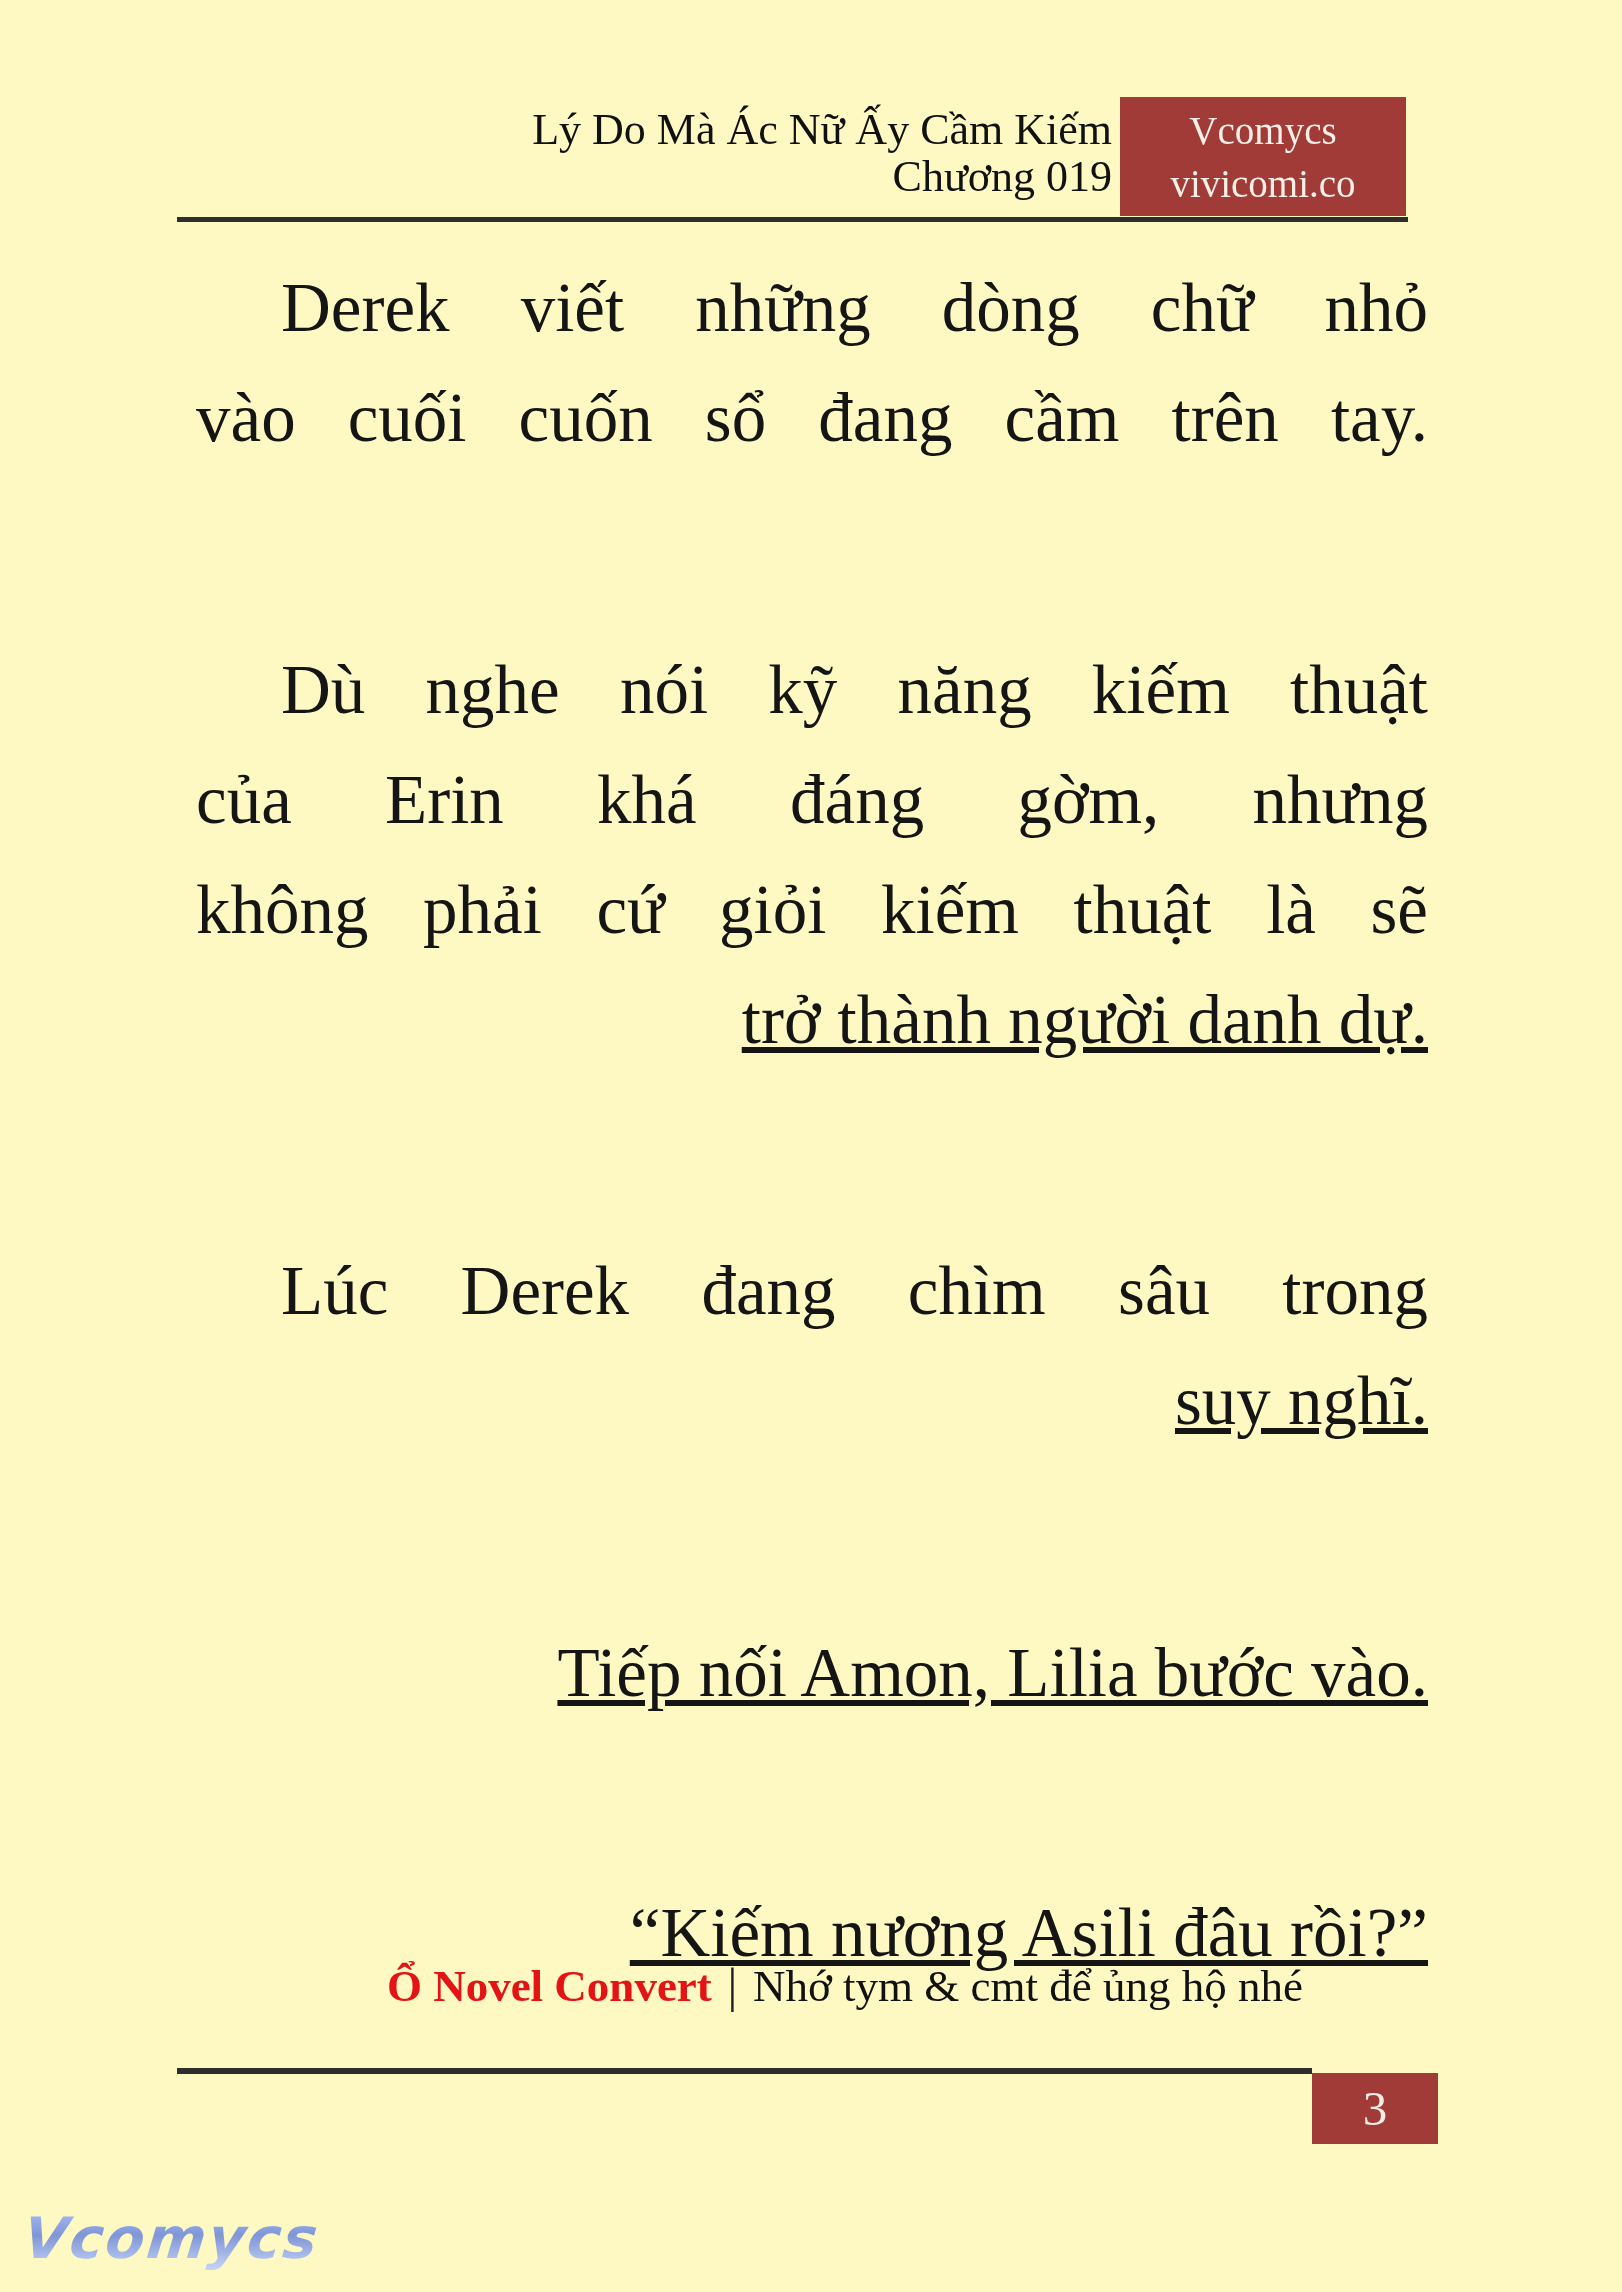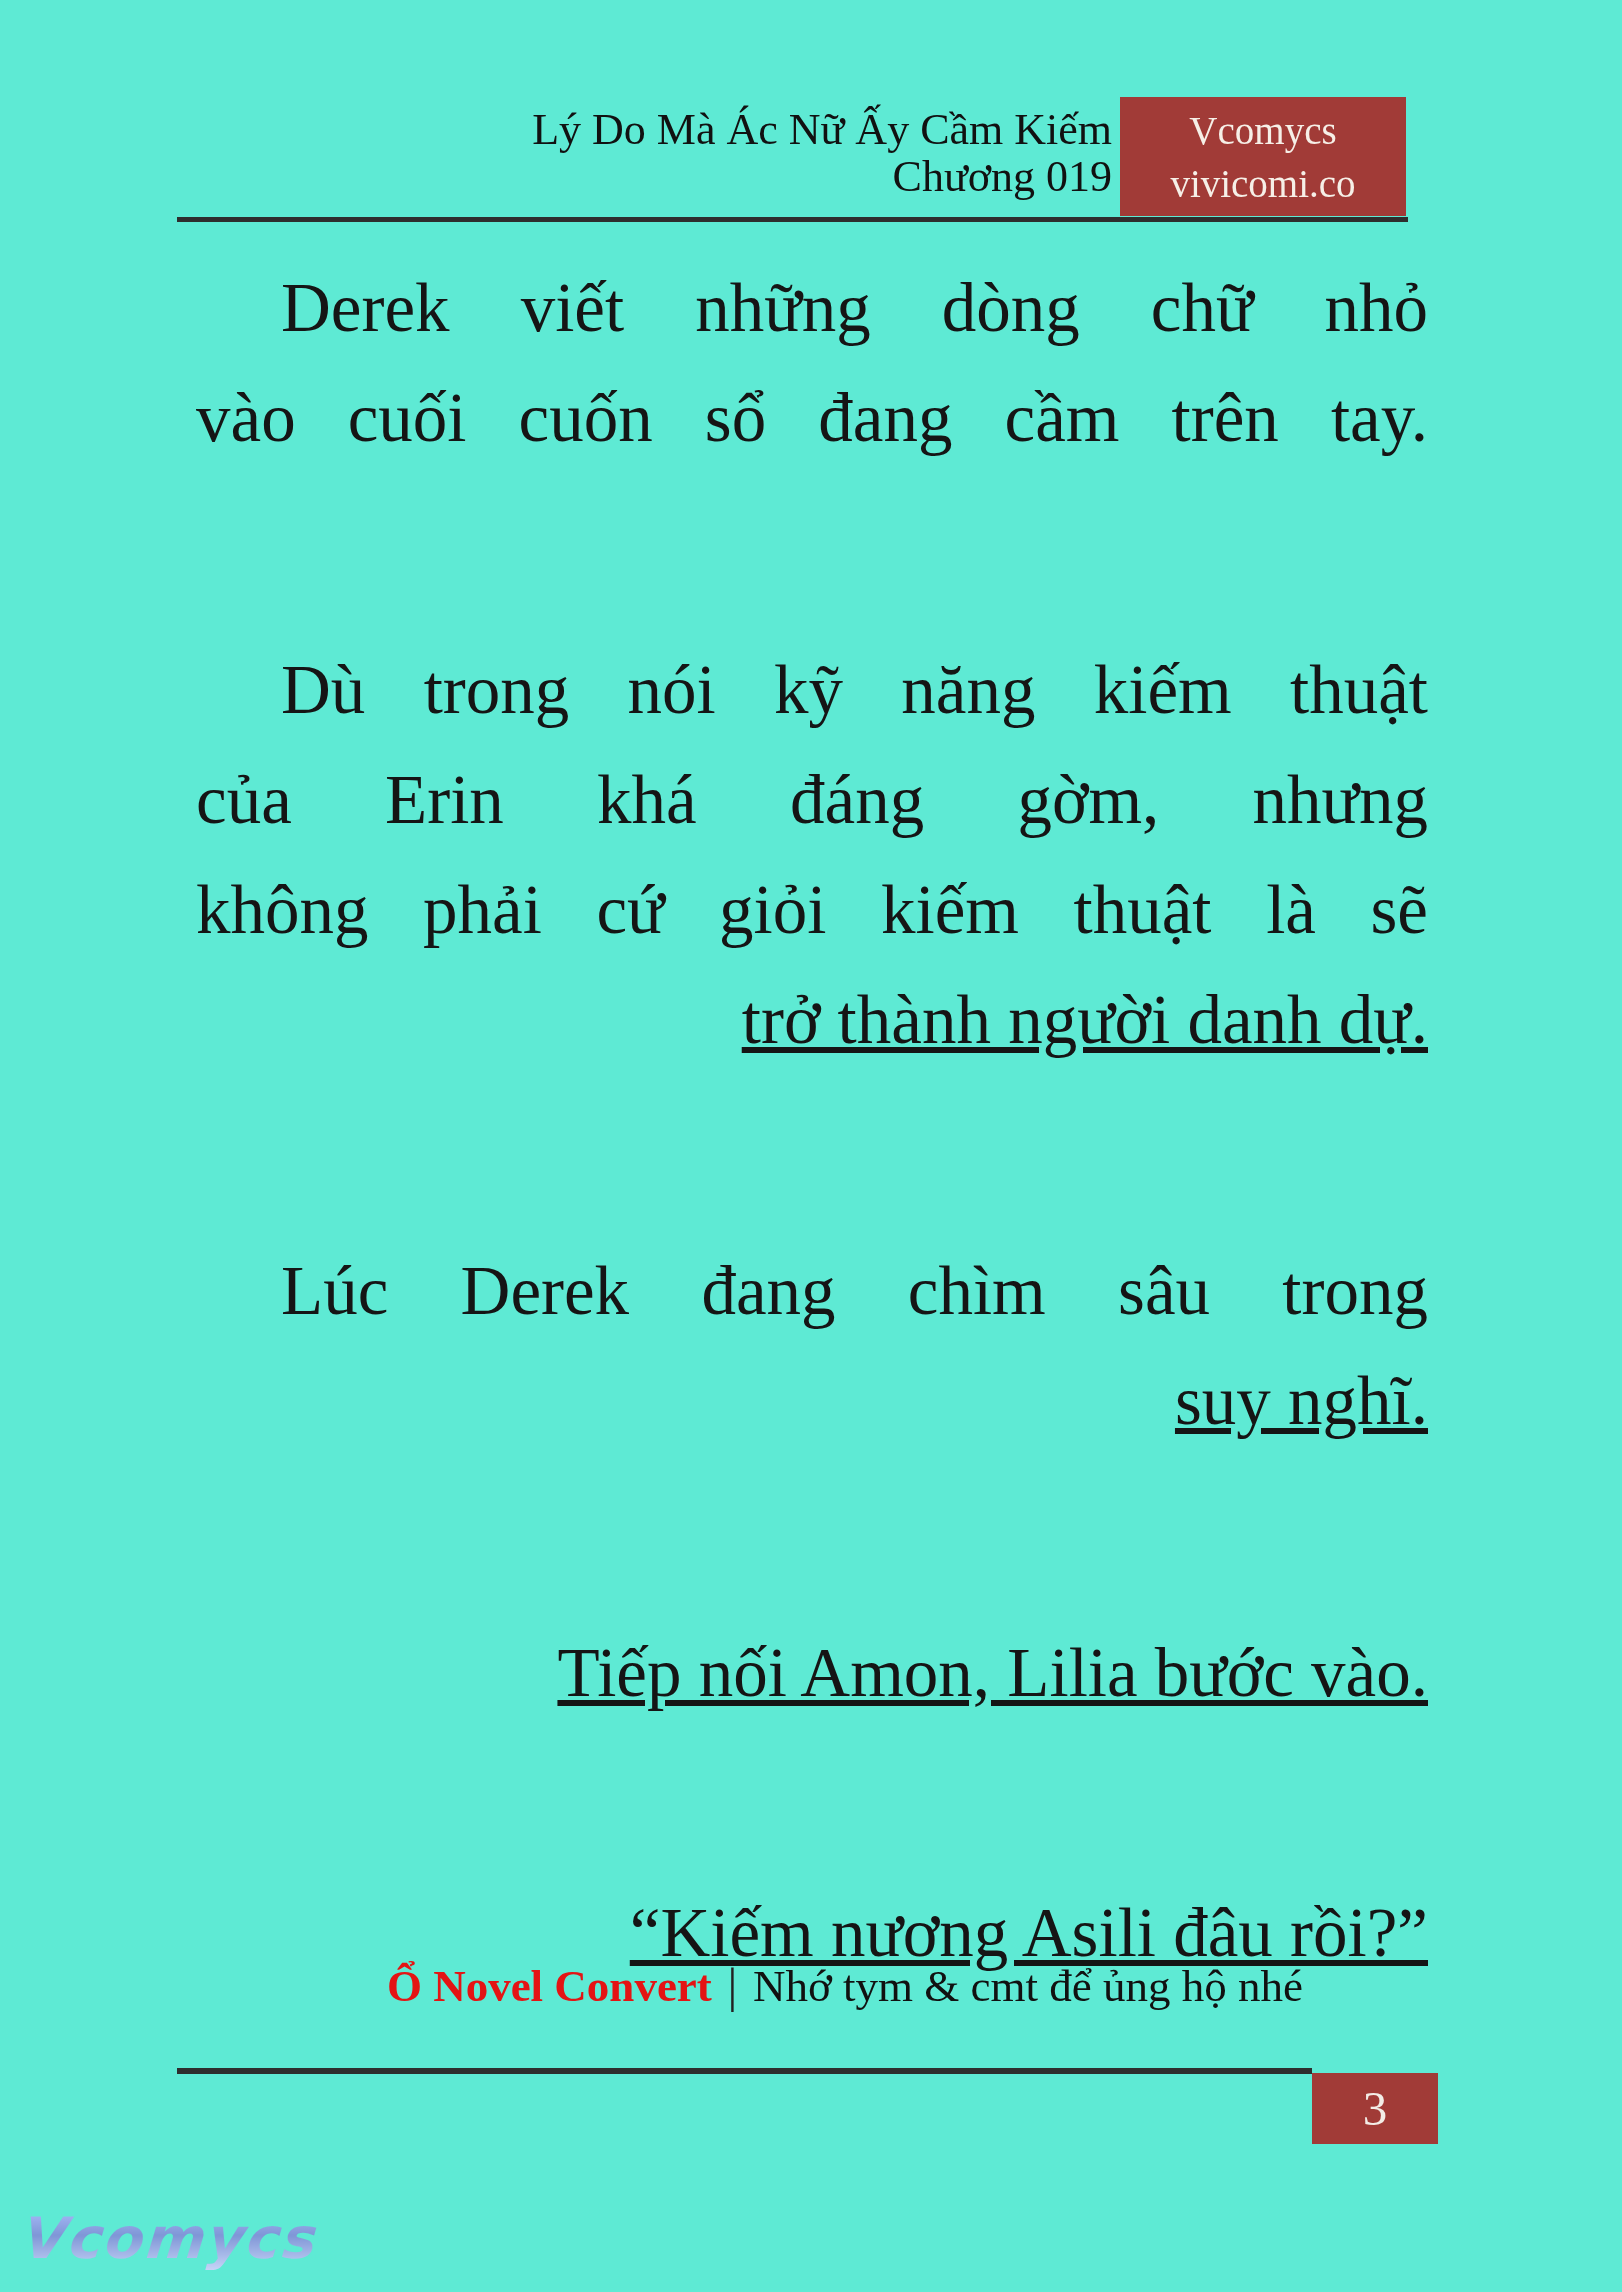--- a/index.html
+++ b/index.html
@@ -1,19 +1,19 @@
 <!DOCTYPE html>
 <html lang="vi"><head>
 <meta charset="utf-8">
 <style>
   html,body { margin:0; padding:0; background:#ffffff; }
   .page {
     position:relative;
     width:1622px; height:2293px;
-    background:#5eead4;
+    background:#fef9c3;
     font-family:"Liberation Serif", serif;
     color:#1a1a1a;
     overflow:hidden;
   }
 
   
   .header-title {
     position:absolute;
     top:106px; right:510px;
     text-align:right;
@@ -110,21 +110,21 @@
     <div>Vcomycs</div>
     <div>vivicomi.co</div>
   </div>
 
   <div class="para" style="top:253px">
     <div class="line j indent">Derek viết những dòng chữ nhỏ</div>
     <div class="line j">vào cuối cuốn sổ đang cầm trên tay.</div>
   </div>
 
   <div class="para" style="top:635px">
-    <div class="line j indent">Dù trong nói kỹ năng kiếm thuật</div>
+    <div class="line j indent">Dù nghe nói kỹ năng kiếm thuật</div>
     <div class="line j">của Erin khá đáng gờm, nhưng</div>
     <div class="line j">không phải cứ giỏi kiếm thuật là sẽ</div>
     <div class="line l">trở thành người danh dự.</div>
   </div>
 
   <div class="para" style="top:1236px">
     <div class="line j indent">Lúc Derek đang chìm sâu trong</div>
     <div class="line l">suy nghĩ.</div>
   </div>
 

